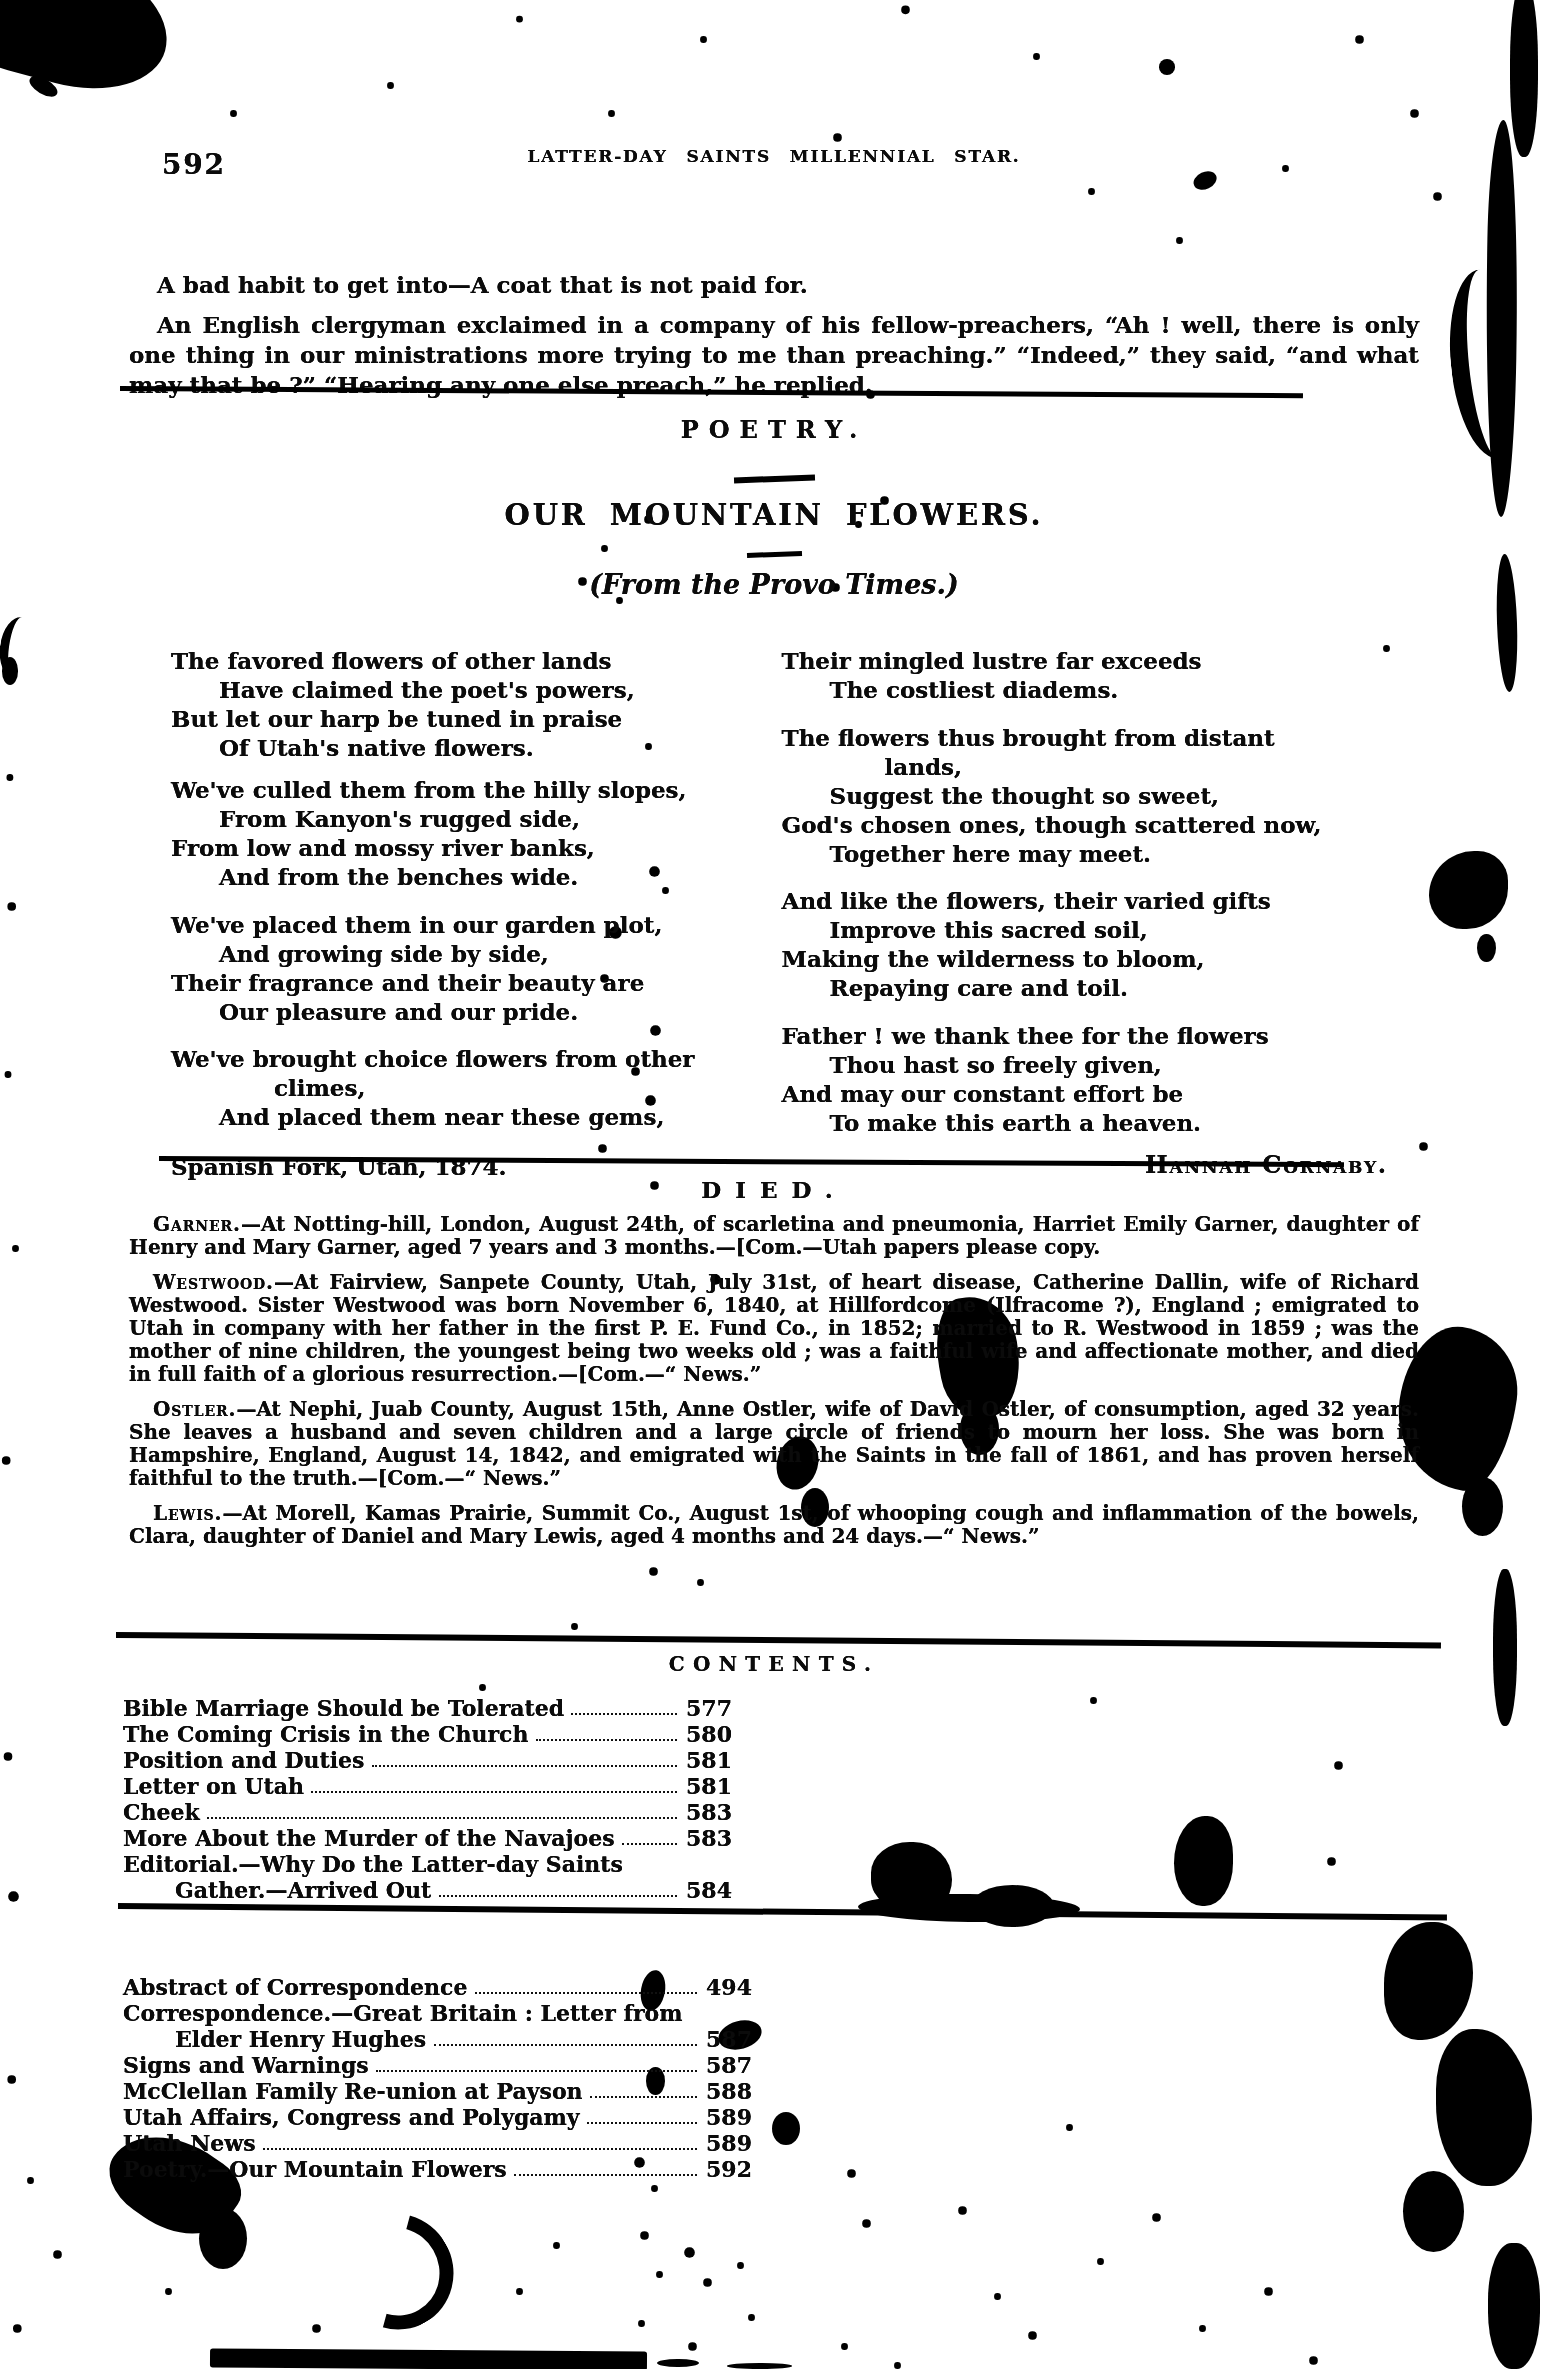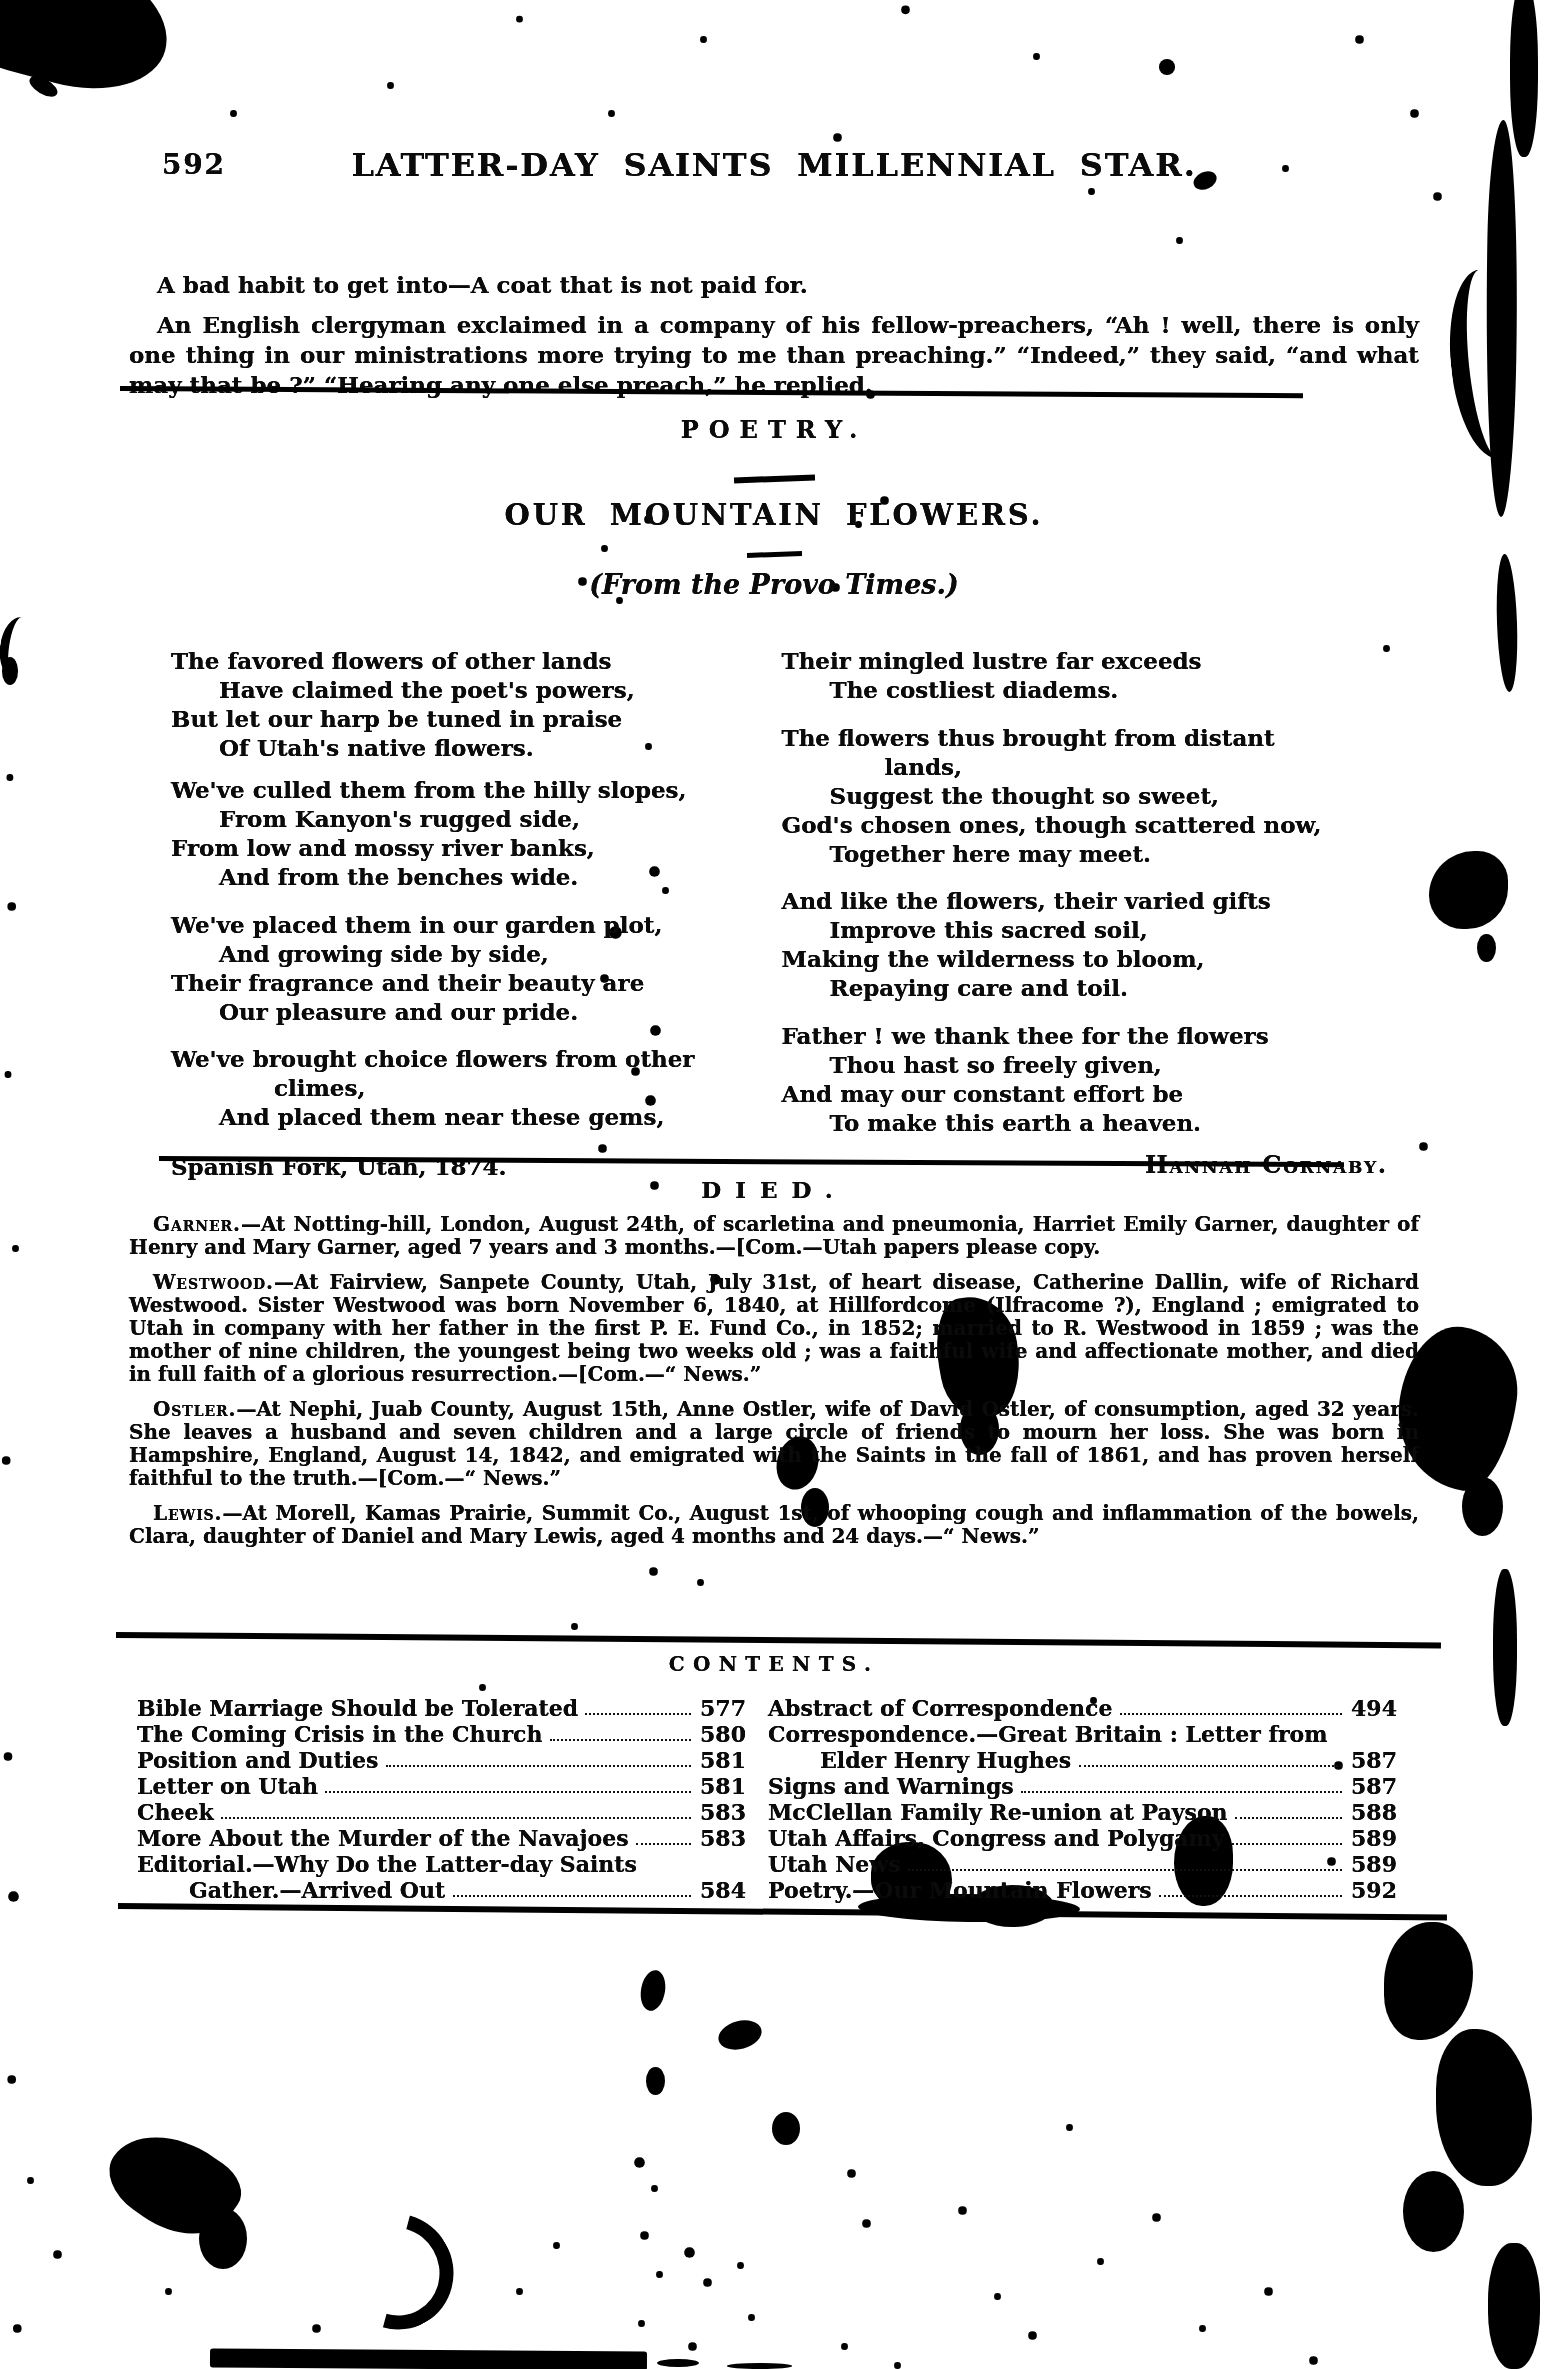--- a/index.html
+++ b/index.html
@@ -8,21 +8,21 @@
     font-family:"DejaVu Serif", serif;color:#0b0b0b;
   }
   .page{
     position:relative;width:1551px;height:2369px;background:#ffffff;
     overflow:hidden;text-shadow:0 0 0.6px #000;
   }
   .sec{position:absolute;left:129px;width:1290px;}
   
   .s-header{top:146px;}
   .page-num{position:absolute;left:33px;top:1.8px;font-size:28px;font-weight:bold;letter-spacing:1.8px;}
-  .journal{display:block;text-align:center;font-size:32px;font-weight:bold;letter-spacing:1.8px;word-spacing:11px;}
+  .journal{display:block;text-align:center;font-size:17px;font-weight:bold;letter-spacing:1.8px;word-spacing:11px;}
   
   .para{font-size:23px;line-height:30px;font-weight:bold;margin:0;}
   .s-para1{top:222px;}
   .s-para2{top:262px;text-align:justify;}
   .ti{text-indent:28px;margin-top:48px;}
   
   .rule{position:absolute;background:#000;transform-origin:left center;}
   .s-r1{top:386px;left:120px;width:1183px;height:4.6px;transform:rotate(.35deg);}
   .s-r2{top:1156px;left:159px;width:1185px;height:4.6px;transform:rotate(.3deg);}
   .s-r3{top:1632px;left:116px;width:1325px;height:5.5px;transform:rotate(.45deg);}
@@ -52,21 +52,21 @@
   .author{margin-top:13px;text-align:right;padding-right:31px;font-size:24px;font-weight:bold;font-variant:small-caps;letter-spacing:1.8px;}
   
   .s-diedhead{top:1176px;}
   .died-head{font-size:23px;font-weight:bold;letter-spacing:14px;}
   .s-obits{top:1213px;}
   .obit{font-size:20px;line-height:23px;font-weight:bold;text-align:justify;text-indent:24px;margin:0 0 12px 0;}
   .obit-name{font-variant:small-caps;letter-spacing:0.9px;}
   
   .s-contentshead{top:1652px;}
   .contents-head{font-size:20px;font-weight:bold;letter-spacing:8.3px;}
-  .s-toc{top:1695px;left:137px;display:flex;gap:22px;width:1285px;}
+  .s-toc{top:1695px;left:123px;display:flex;gap:71px;width:1285px;flex-direction:column;}
   .toc-col{width:609px;}
   .toc-col.r{width:629px;}
   .toc-row{display:flex;font-size:22px;line-height:26px;font-weight:bold;}
   .toc-label{white-space:nowrap;}
   .toc-cont{margin-left:52px;}
   .toc-leader{flex:1 1 auto;min-width:14.8px;border-bottom:2.8px dotted #111;margin:0 7.4px 6.5px 7.4px;align-self:flex-end;}
   .toc-page{width:48px;text-align:right;white-space:nowrap;}
   
   .s-imprint{top:1938px;text-align:center;}
   .imprint-city{font-size:29.5px;font-weight:bold;letter-spacing:2.8px;margin:0;}

